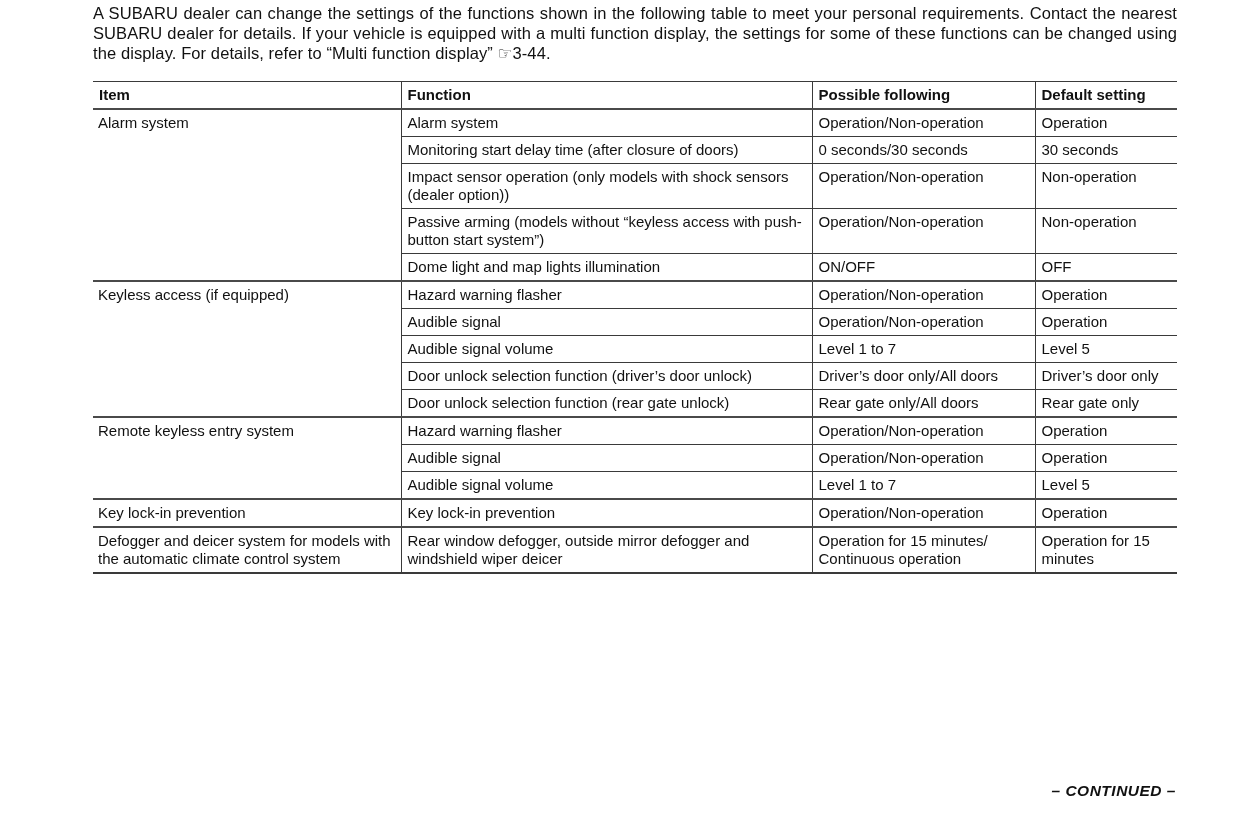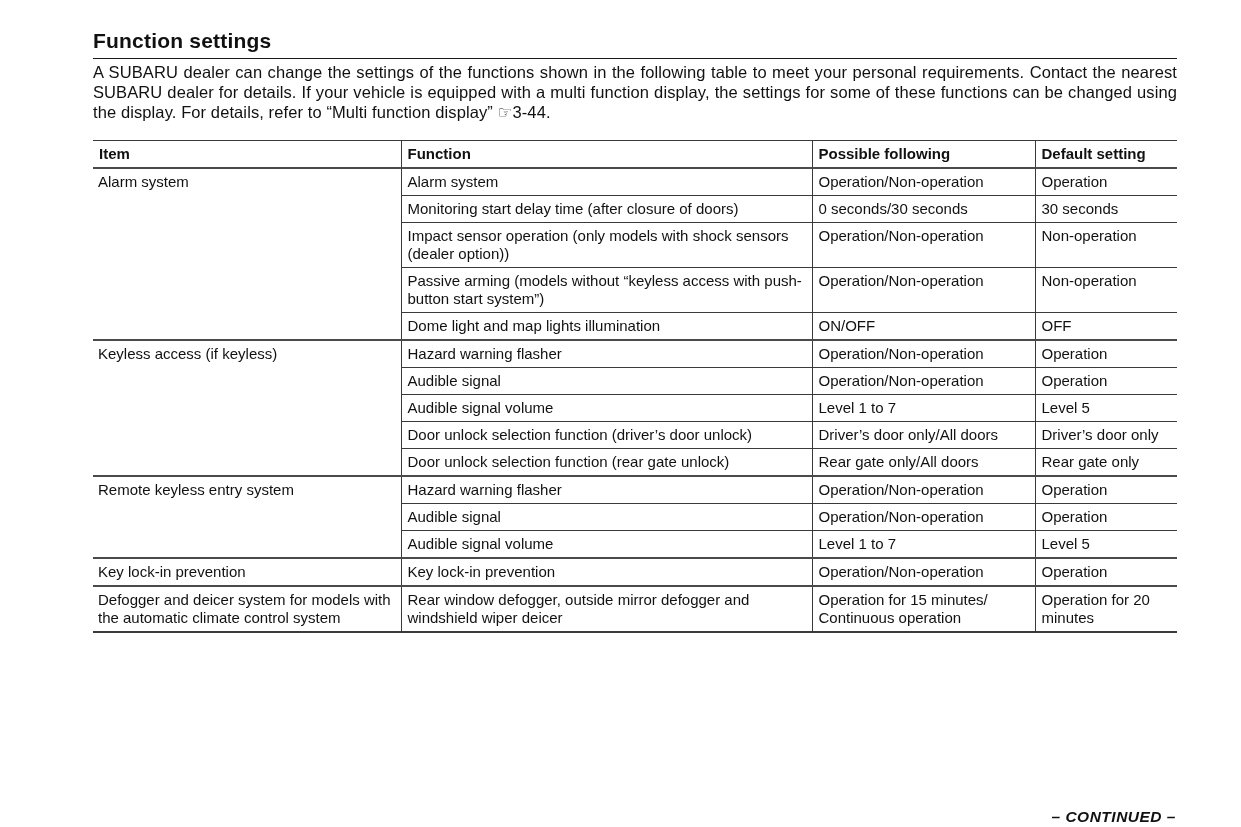--- a/index.html
+++ b/index.html
@@ -87,21 +87,20 @@
     font-style: italic;
     letter-spacing: 0.5px;
   }
 </style>
 </head>
 <body>
 
 <div class="page">
 
 
-  <h1 class="section-heading">Function settings</h1>
 
   <p class="intro">A SUBARU dealer can change the settings of the functions shown in the following table to meet your personal requirements. Contact the nearest SUBARU dealer for details. If your vehicle is equipped with a multi function display, the settings for some of these functions can be changed using the display. For details, refer to “Multi function display” ☞3-44.</p>
 
   <table class="fn-table">
     <thead>
       <tr>
         <th class="col-item">Item</th>
         <th class="col-function">Function</th>
         <th class="col-possible">Possible following</th>
         <th class="col-default">Default setting</th>
@@ -128,21 +127,21 @@
           <td class="col-function">Passive arming (models without “keyless access with push-button start system”)</td>
           <td class="col-possible">Operation/Non-operation</td>
           <td class="col-default">Non-operation</td>
         </tr>
         <tr>
           <td class="col-function">Dome light and map lights illumination</td>
           <td class="col-possible">ON/OFF</td>
           <td class="col-default">OFF</td>
         </tr>
         <tr class="group-start">
-          <td rowspan="5" class="col-item">Keyless access (if keyless)</td>
+          <td rowspan="5" class="col-item">Keyless access (if equipped)</td>
           <td class="col-function">Hazard warning flasher</td>
           <td class="col-possible">Operation/Non-operation</td>
           <td class="col-default">Operation</td>
         </tr>
         <tr>
           <td class="col-function">Audible signal</td>
           <td class="col-possible">Operation/Non-operation</td>
           <td class="col-default">Operation</td>
         </tr>
         <tr>
@@ -179,20 +178,20 @@
         <tr class="group-start">
           <td rowspan="1" class="col-item">Key lock-in prevention</td>
           <td class="col-function">Key lock-in prevention</td>
           <td class="col-possible">Operation/Non-operation</td>
           <td class="col-default">Operation</td>
         </tr>
         <tr class="group-start">
           <td rowspan="1" class="col-item">Defogger and deicer system for models with the automatic climate control system</td>
           <td class="col-function">Rear window defogger, outside mirror defogger and windshield wiper deicer</td>
           <td class="col-possible">Operation for 15 minutes/ Continuous operation</td>
-          <td class="col-default">Operation for 20 minutes</td>
+          <td class="col-default">Operation for 15 minutes</td>
         </tr>
       </tbody>
   </table>
 
   <div class="continued">– CONTINUED –</div>
 
 </div>
 
 </body></html>

